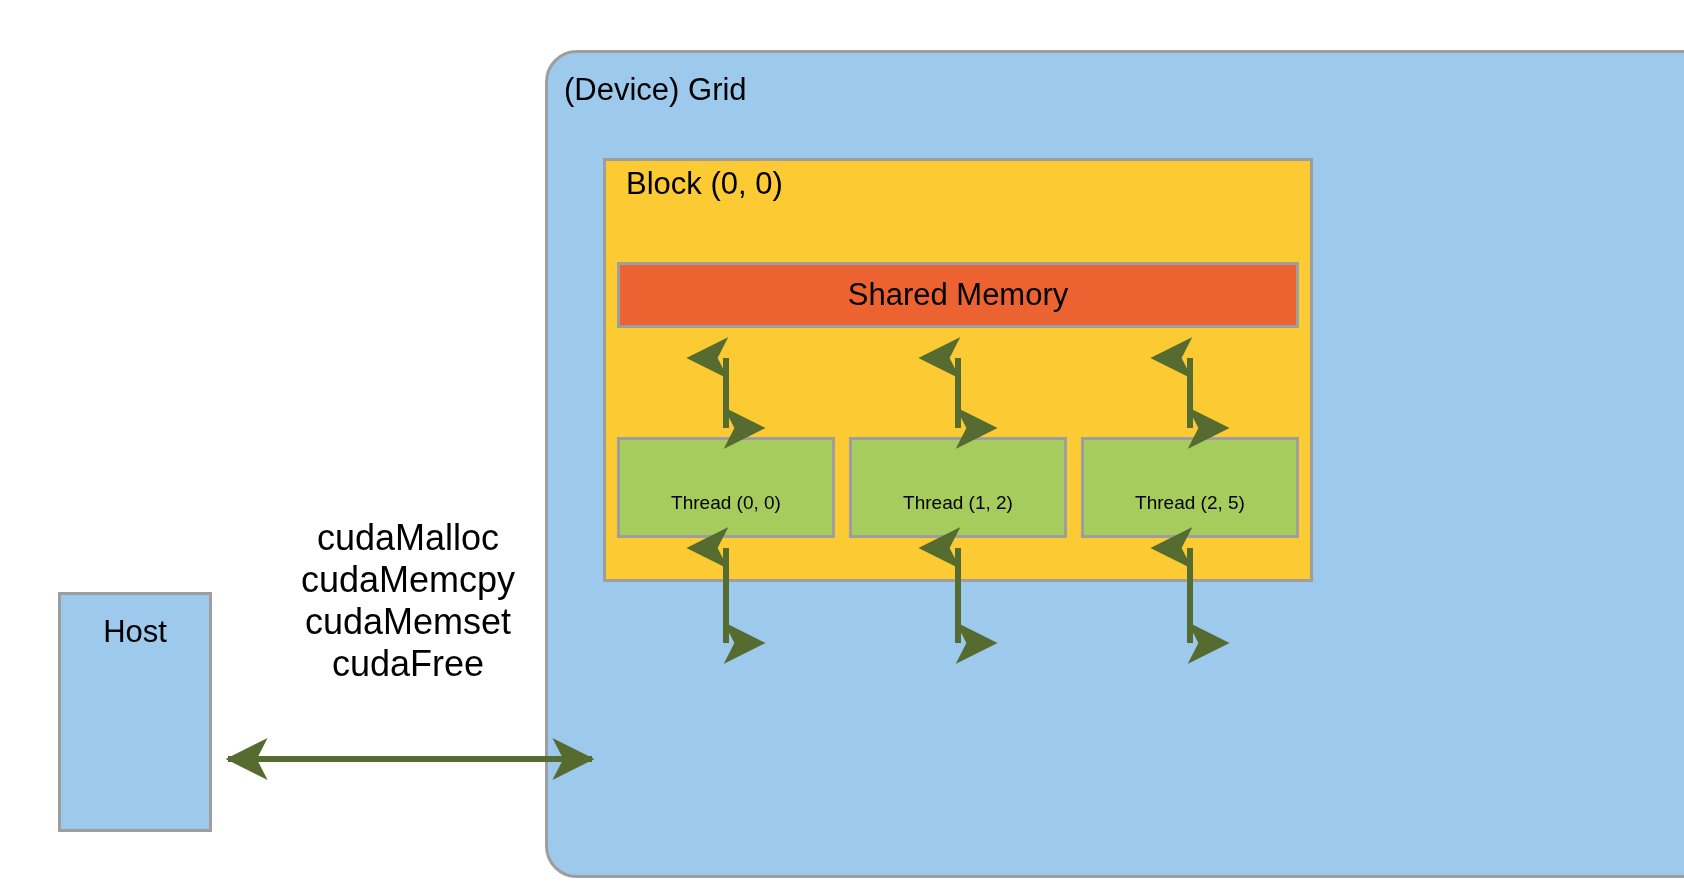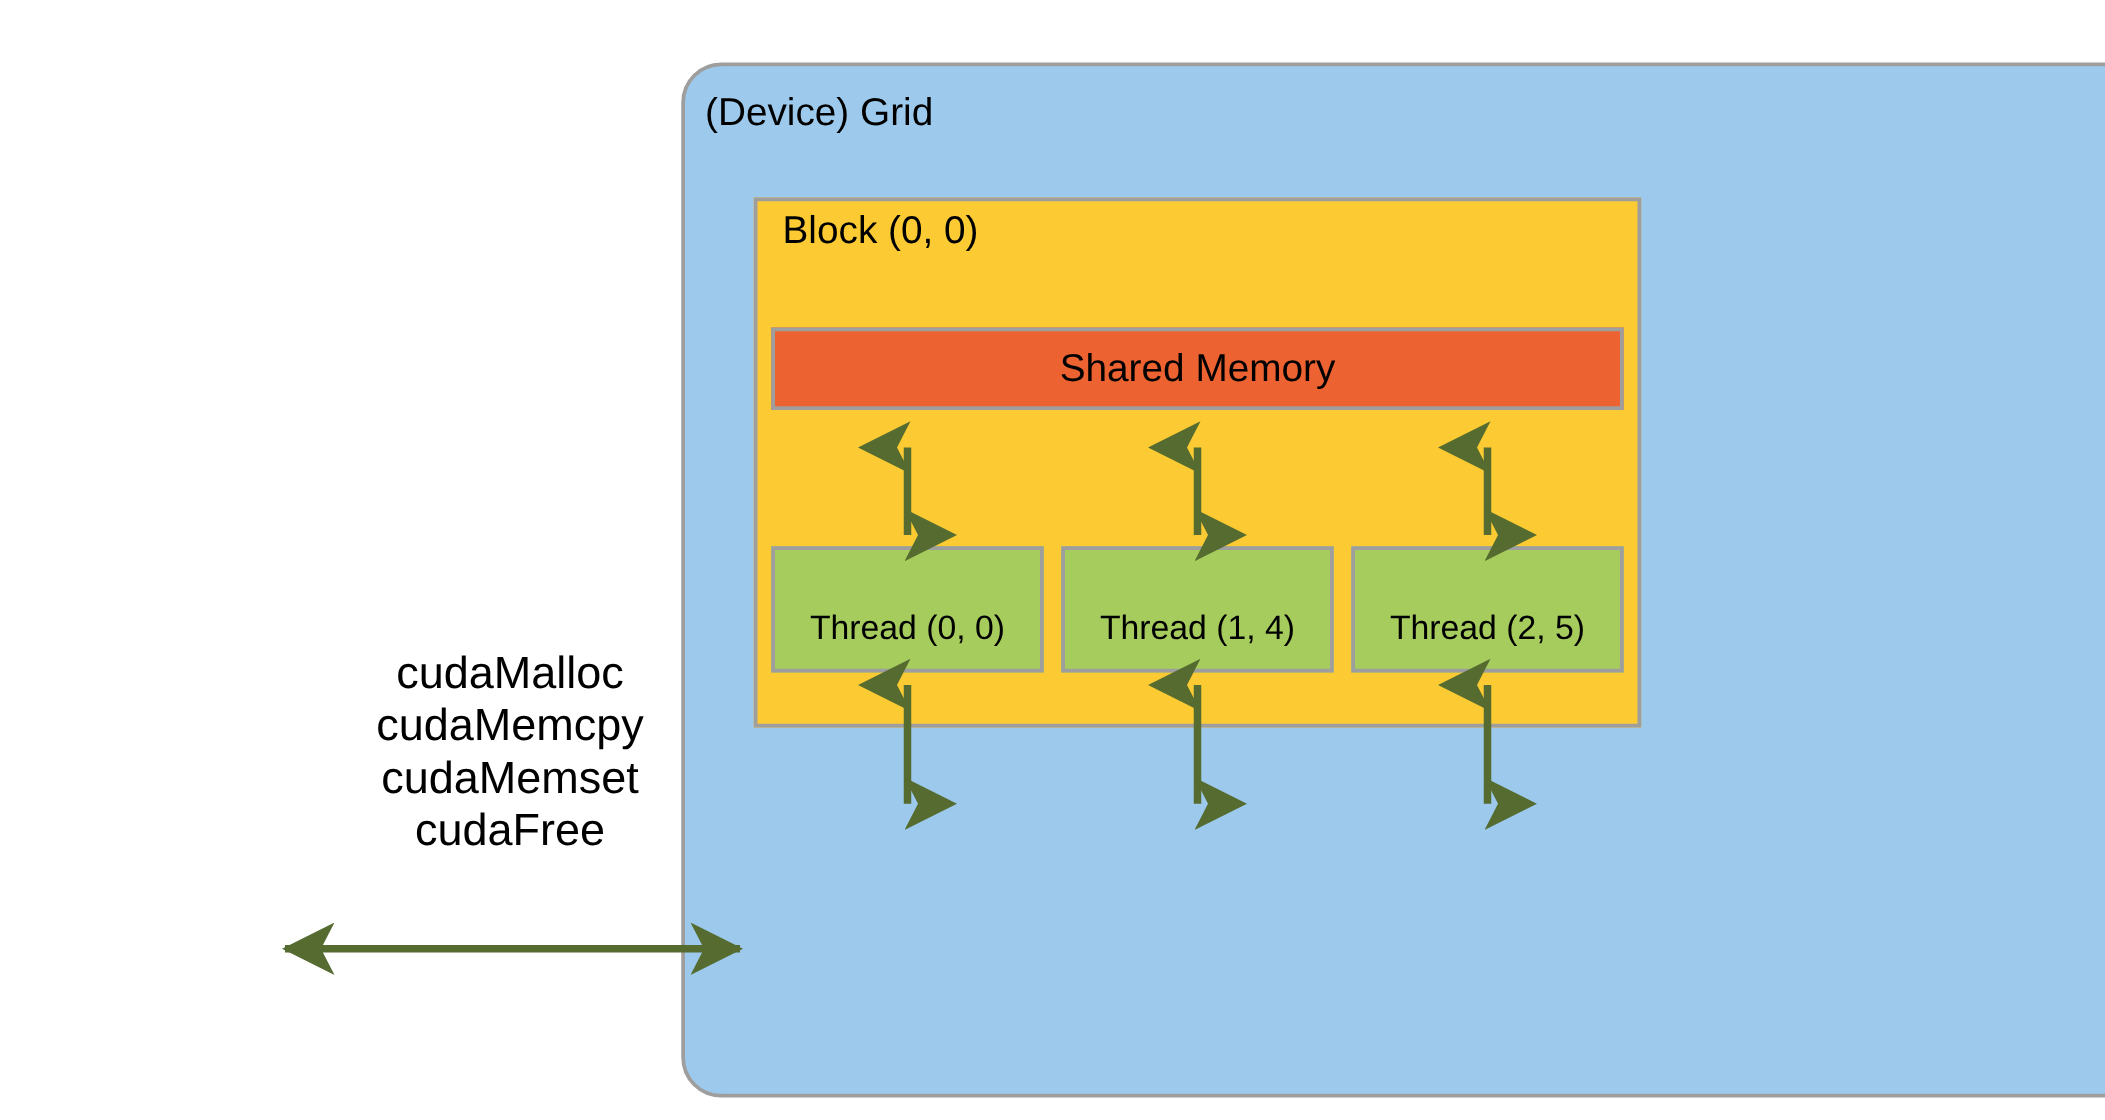--- a/index.html
+++ b/index.html
@@ -97,21 +97,21 @@
   .thread-box {
     top: 437px;
     width: 218px;
     height: 101px;
     background: #A5CC5D;
     display: flex;
     align-items: center;
     justify-content: center;
   }
   .thread-label {
-    font-size: 27px;
+    font-size: 19px;
     line-height: 33px;
     white-space: nowrap;
     margin-top: 29px;
   }
   .thread-0 { left: 617px; }
   .thread-1 { left: 849px; }
   .thread-2 { left: 1081px; }
 
   
   .global-box {
@@ -149,38 +149,41 @@
     width: 1684px;
     height: 896px;
     pointer-events: none;
   }
 </style>
 </head>
 <body>
 
 <div id="canvas">
 
+  <div class="box host-box">
+    <div class="host-label">Host</div>
+  </div>
 
   <div class="box grid-box">
     <div class="grid-label">(Device) Grid</div>
   </div>
 
   <div class="box block-box">
     <div class="block-label">Block (0, 0)</div>
   </div>
 
   <div class="box shared-box">
     <span class="shared-label">Shared Memory</span>
   </div>
 
   <div class="box thread-box thread-0">
     <span class="thread-label">Thread (0, 0)</span>
   </div>
   <div class="box thread-box thread-1">
-    <span class="thread-label">Thread (1, 4)</span>
+    <span class="thread-label">Thread (1, 2)</span>
   </div>
   <div class="box thread-box thread-2">
     <span class="thread-label">Thread (2, 5)</span>
   </div>
 
 
   <div class="cuda-calls">cudaMalloc
 cudaMemcpy
 cudaMemset
 cudaFree</div>

